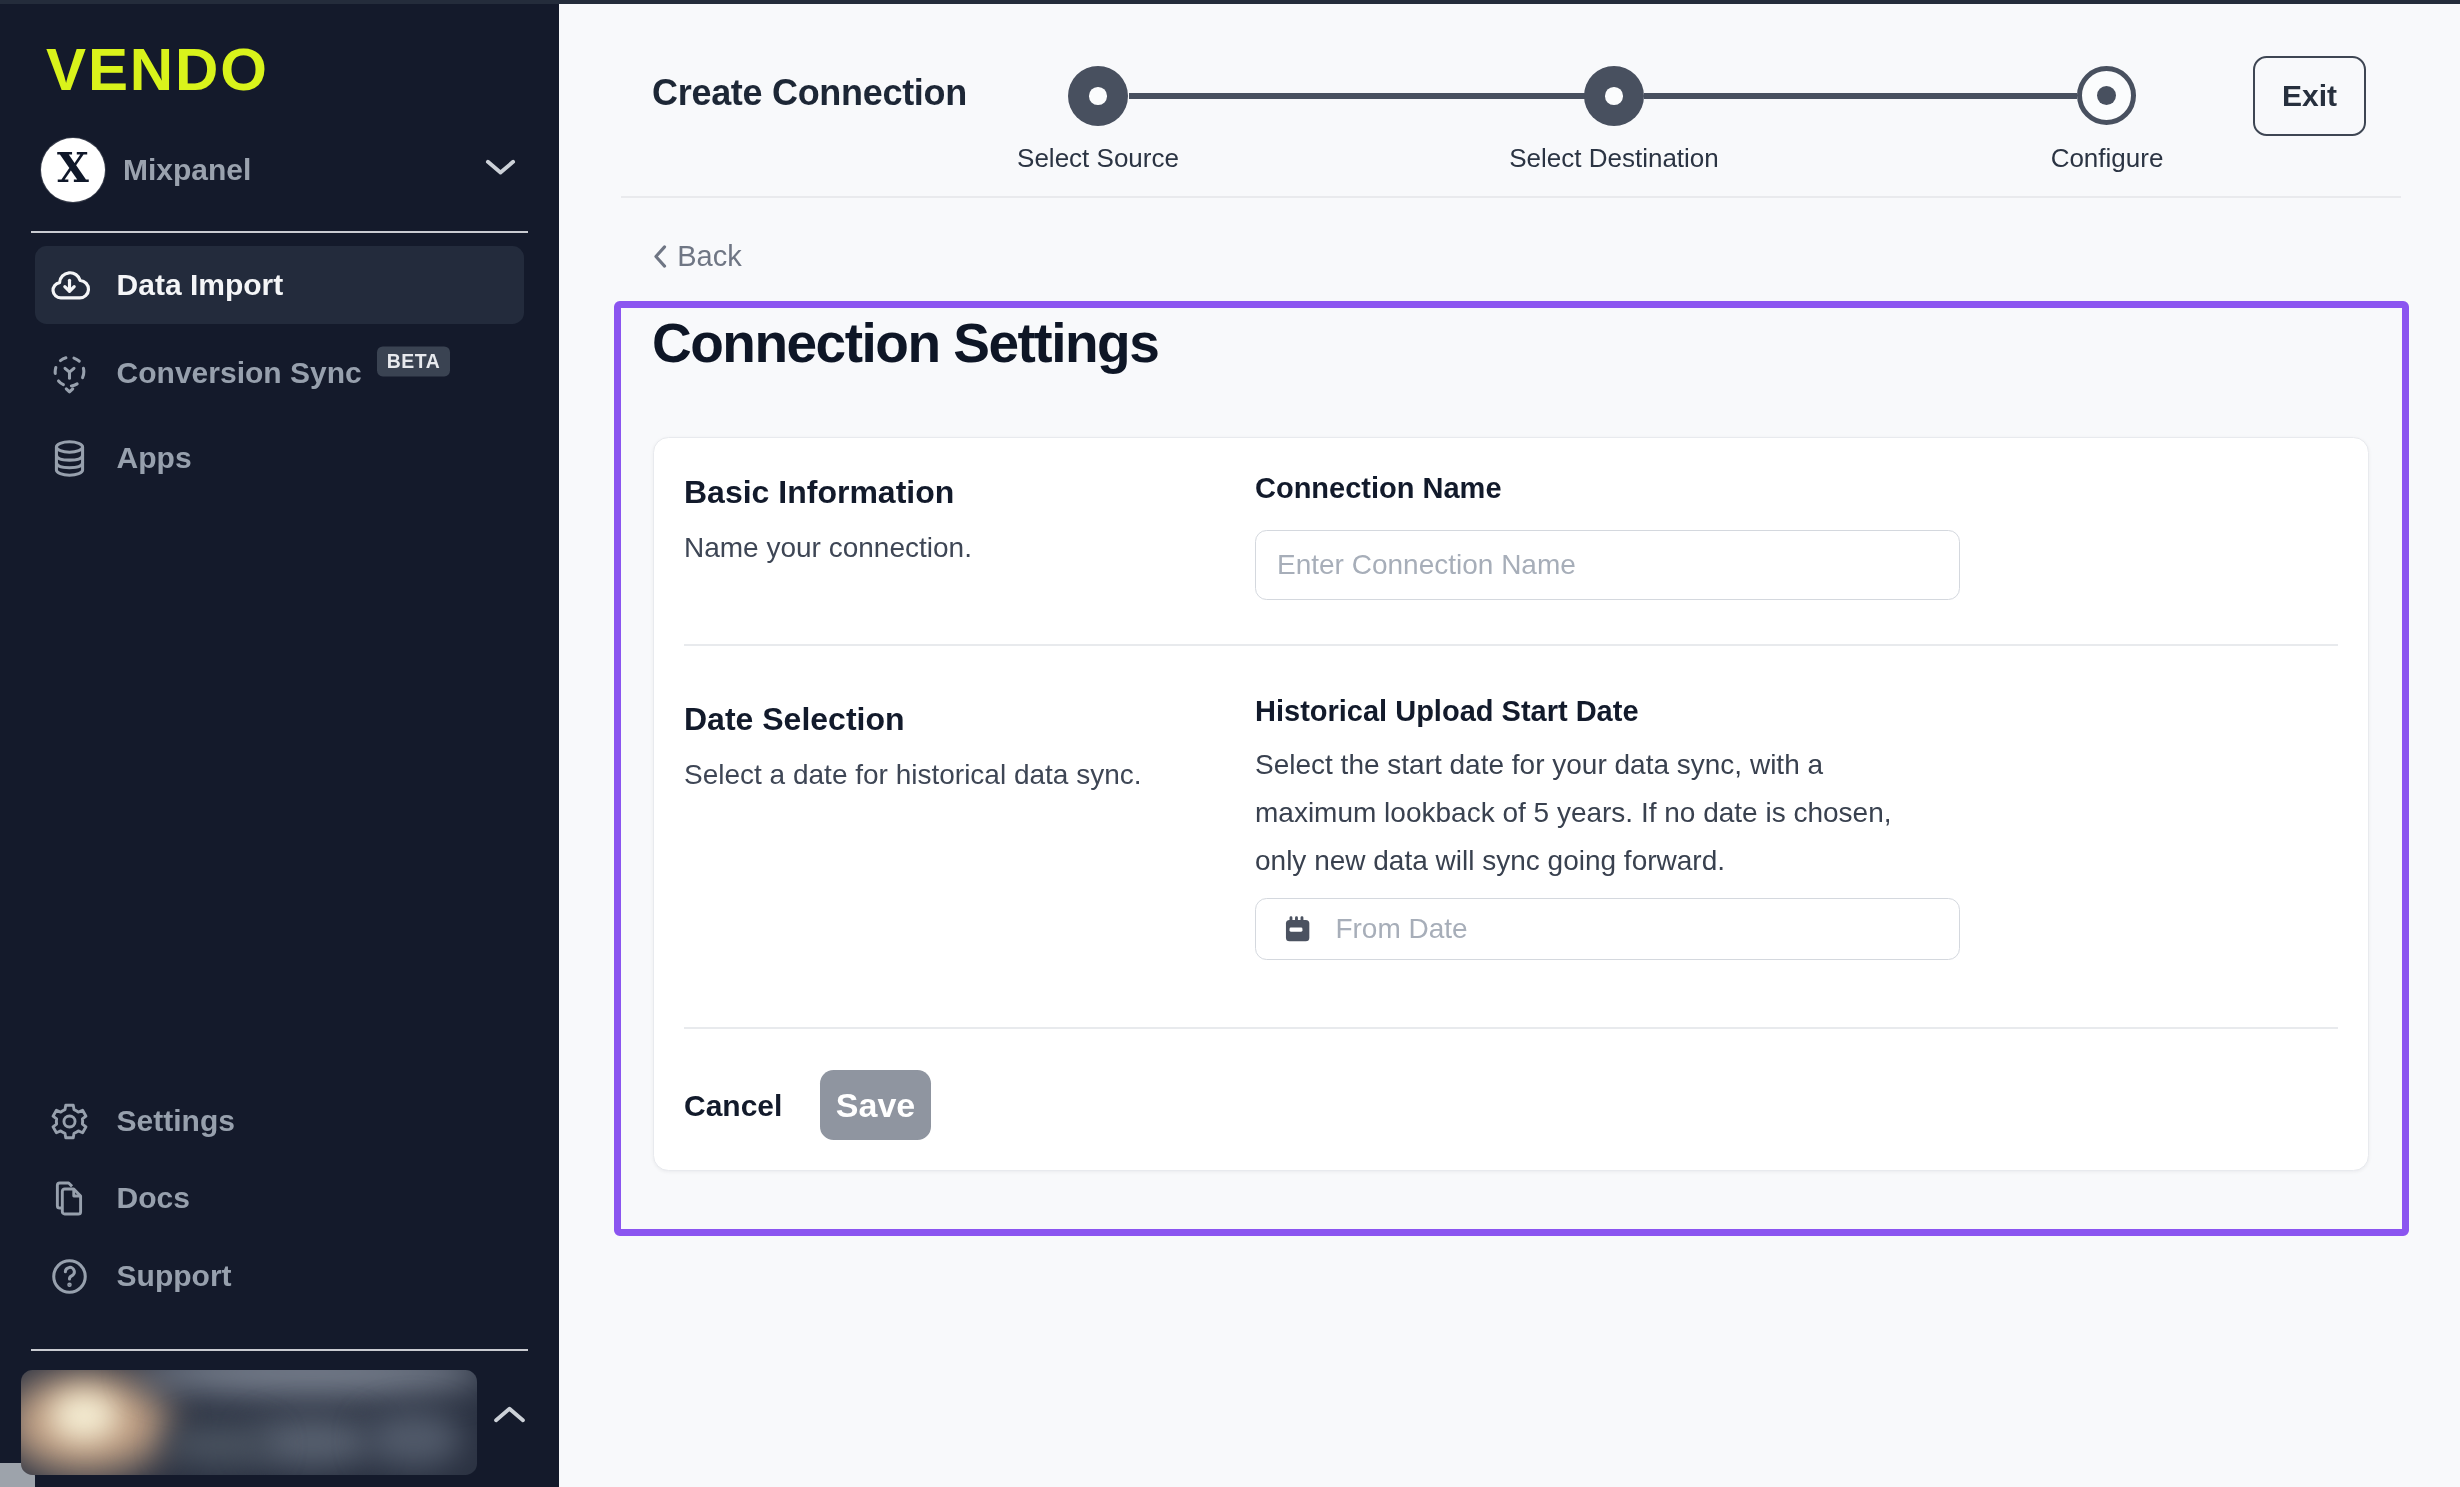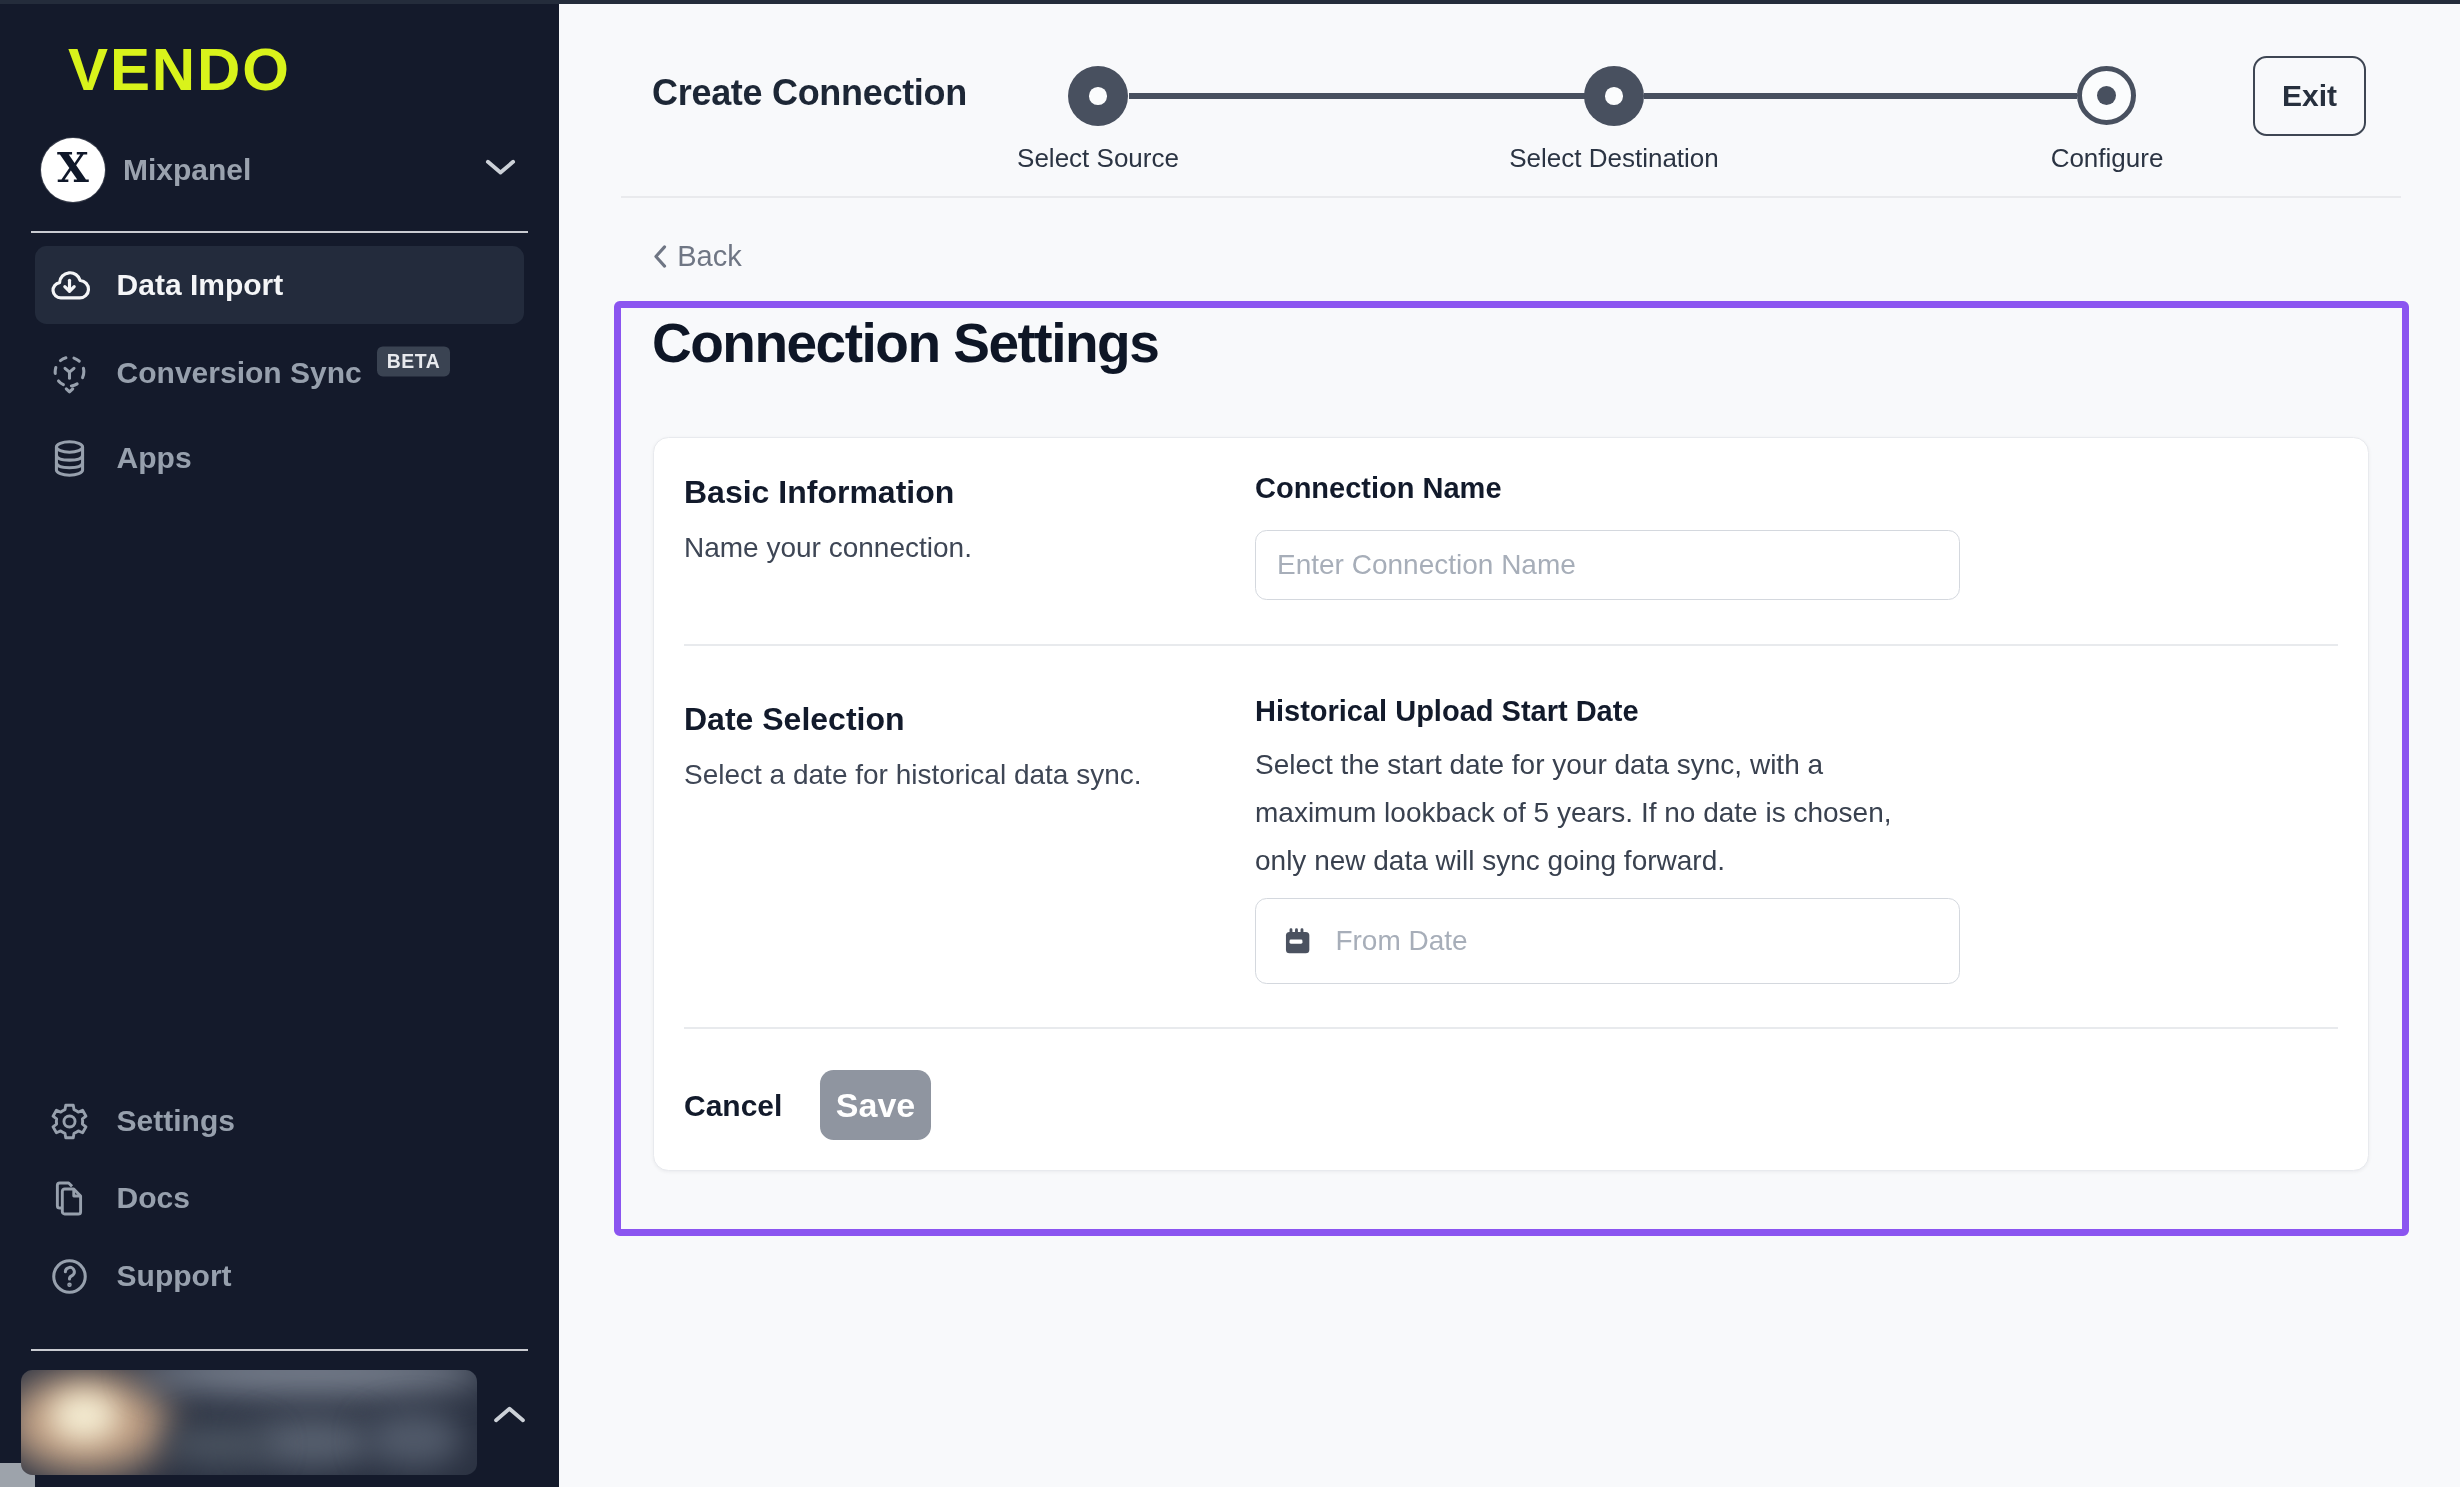--- a/index.html
+++ b/index.html
@@ -3,21 +3,21 @@
 <meta charset="utf-8">
 <style>
   html,body{margin:0;padding:0;background:#f8f9fb;font-family:"Liberation Sans",sans-serif;}
   .page{position:relative;width:2461px;height:1488px;overflow:hidden;background:#f8f9fb;}
 
   
   .top-strip{position:absolute;top:0;left:0;width:2461px;height:3.9px;background:#242c3b;z-index:60;}
 
   
   .sidebar{position:absolute;top:0;left:0;width:559px;height:1488px;background:#141a2b;z-index:10;}
-  .logo{position:absolute;left:68px;top:35px;font-size:60px;font-weight:800;color:#d9f31b;letter-spacing:1.9px;}
+  .logo{position:absolute;left:46px;top:35px;font-size:60px;font-weight:800;color:#d9f31b;letter-spacing:1.9px;}
   .ws-avatar{position:absolute;left:41px;top:138px;width:64px;height:64px;border-radius:50%;background:#fff;display:flex;align-items:center;justify-content:center;box-shadow:0 0 0 1px rgba(255,255,255,.15);}
   .ws-avatar .mx{font-family:"DejaVu Serif",serif;font-weight:700;font-size:41px;color:#10182a;line-height:1;transform:translateY(-1.9px);}
   .ws-name{position:absolute;left:123px;top:153px;font-size:30px;font-weight:600;color:#9aa2ae;}
   .ws-chevron{position:absolute;left:483px;top:157px;}
   .sb-divider{position:absolute;left:31px;width:497px;height:1.9px;background:rgba(233,235,239,.85);}
   .sb-div-1{top:231px;}
   .sb-div-2{top:1349px;}
 
   .sb-item{position:absolute;left:35px;width:489px;height:78px;border-radius:11.6px;display:flex;align-items:center;padding-left:11.6px;box-sizing:border-box;color:#97a0ad;font-size:30px;font-weight:700;cursor:pointer;}
   .sb-item .ico{width:45px;height:45px;display:flex;align-items:center;justify-content:center;margin-right:25px;flex:0 0 45px;}
@@ -80,21 +80,21 @@
   .text-input{position:absolute;box-sizing:border-box;border:1.9px solid #d4d8de;border-radius:11.6px;background:#fff;font-family:"Liberation Sans",sans-serif;font-size:28px;color:#121a2b;padding:0 21px;outline:none;}
   .text-input::placeholder{color:#a7aeb9;}
   .input-conn{left:1255px;top:530px;width:705px;height:70px;}
   .card-divider{position:absolute;left:684px;width:1654px;height:1.9px;background:#e8eaed;}
   .cd-1{top:644px;}
   .cd-2{top:1027px;}
   .h-date{left:684px;top:701px;}
   .d-date{left:684px;top:759px;}
   .l-hist{left:1255px;top:695px;}
   .help-text{position:absolute;left:1255px;top:741px;width:684px;font-size:28px;line-height:48px;color:#39414f;}
-  .date-input{position:absolute;left:1255px;top:898px;width:705px;height:86px;box-sizing:border-box;border:1.9px solid #d4d8de;border-radius:11.6px;background:#fff;display:flex;align-items:center;padding-left:25px;gap:19.4px;cursor:pointer;}
+  .date-input{position:absolute;left:1255px;top:898px;width:705px;height:62px;box-sizing:border-box;border:1.9px solid #d4d8de;border-radius:11.6px;background:#fff;display:flex;align-items:center;padding-left:25px;gap:19.4px;cursor:pointer;}
   .date-input input{border:none;outline:none;font-family:"Liberation Sans",sans-serif;font-size:28px;color:#121a2b;flex:1;background:transparent;}
   .date-input input::placeholder{color:#a7aeb9;}
   .cancel-btn{position:absolute;left:684px;top:1086px;font-size:30px;font-weight:700;color:#121a2b;background:none;border:none;font-family:"Liberation Sans",sans-serif;cursor:pointer;padding:0;line-height:39px;}
   .save-btn{position:absolute;left:820px;top:1070px;width:111px;height:70px;background:#8f95a0;border:none;border-radius:13.6px;color:#fff;font-size:34px;font-weight:700;font-family:"Liberation Sans",sans-serif;display:flex;align-items:center;justify-content:center;cursor:pointer;}
 </style>
 </head>
 <body>
 
 <div class="page">
   <div class="top-strip"></div>

